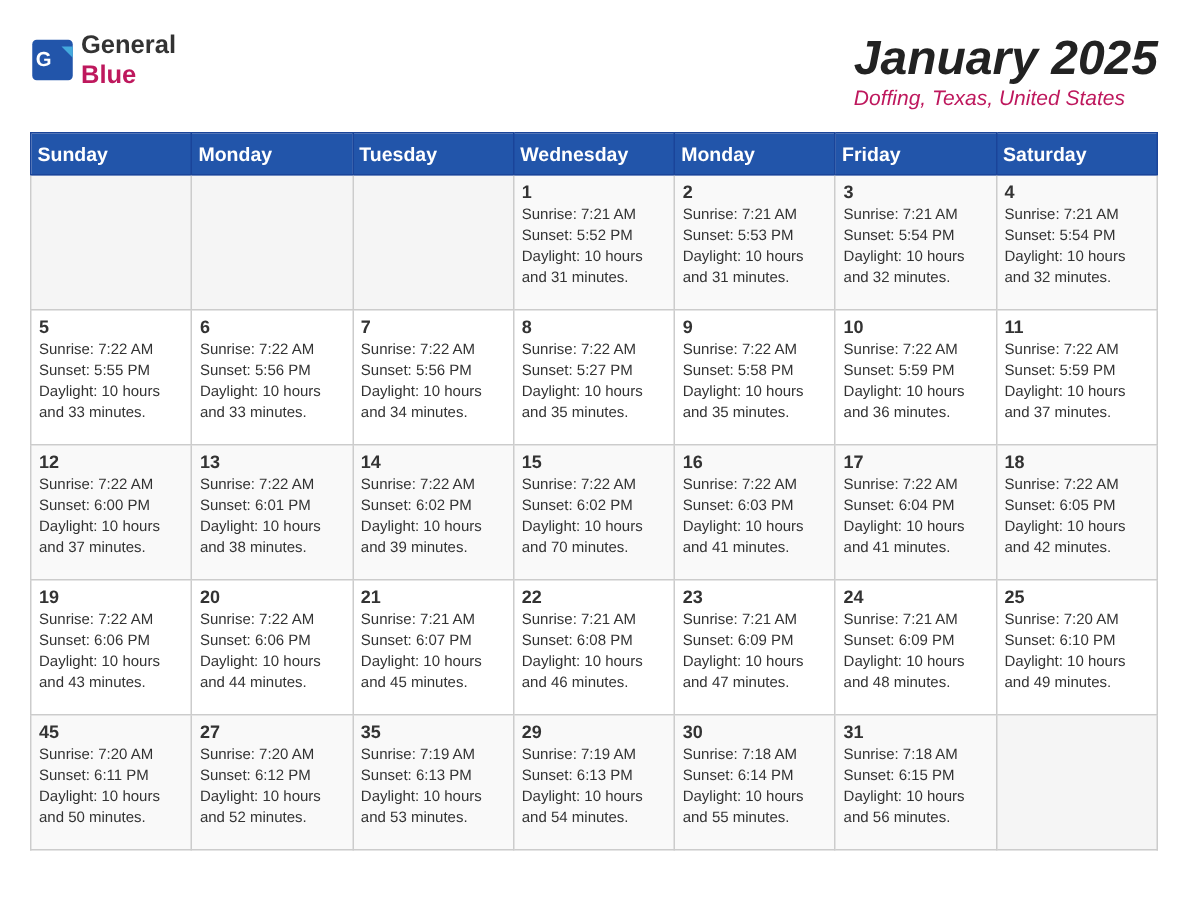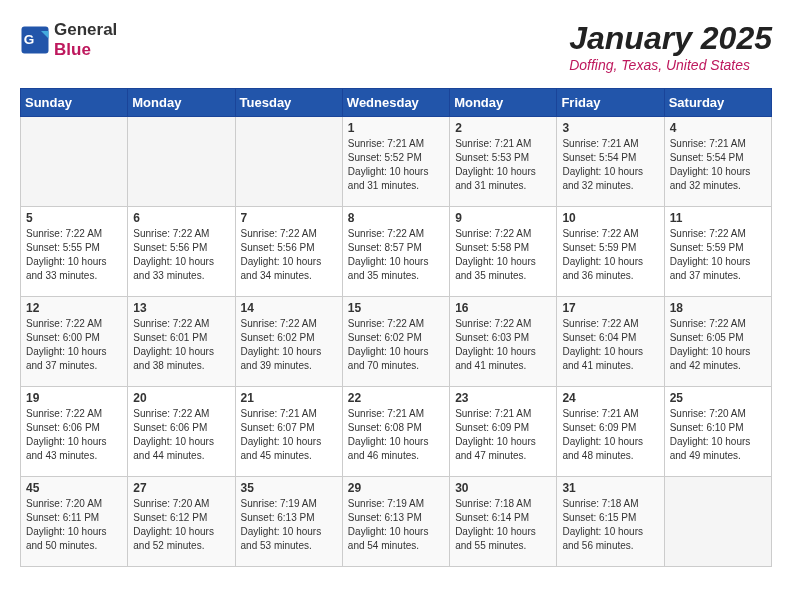--- a/index.html
+++ b/index.html
@@ -179,21 +179,21 @@
           <div class="day-info">
             <span>Sunrise: 7:22 AM</span><br>
             <span>Sunset: 5:56 PM</span><br>
             <span>Daylight: 10 hours and 34 minutes.</span>
           </div>
         </td>
         <td>
           <span class="day-num">8</span>
           <div class="day-info">
             <span>Sunrise: 7:22 AM</span><br>
-            <span>Sunset: 8:57 PM</span><br>
+            <span>Sunset: 5:27 PM</span><br>
             <span>Daylight: 10 hours and 35 minutes.</span>
           </div>
         </td>
         <td>
           <span class="day-num">9</span>
           <div class="day-info">
             <span>Sunrise: 7:22 AM</span><br>
             <span>Sunset: 5:58 PM</span><br>
             <span>Daylight: 10 hours and 35 minutes.</span>
           </div>

